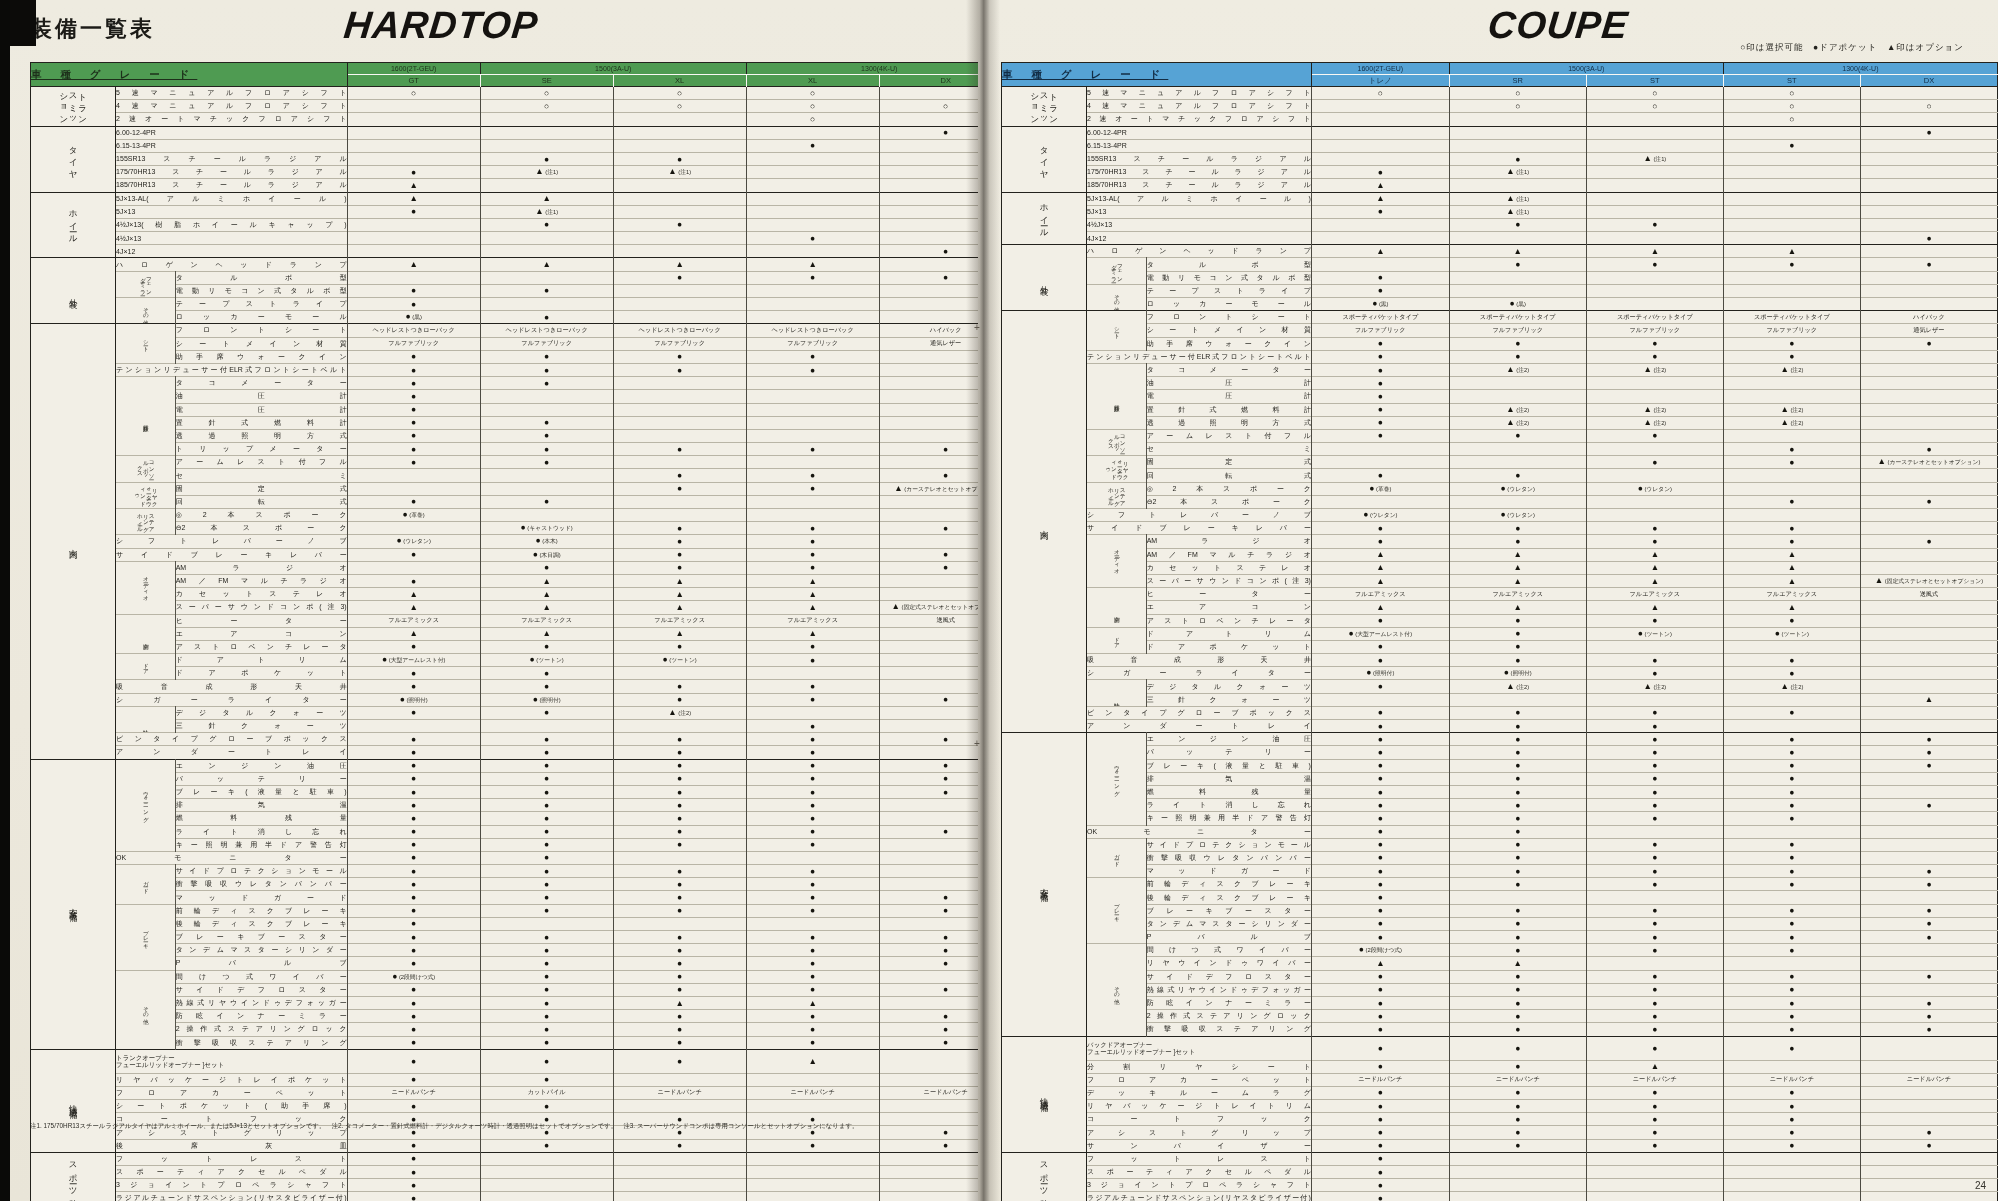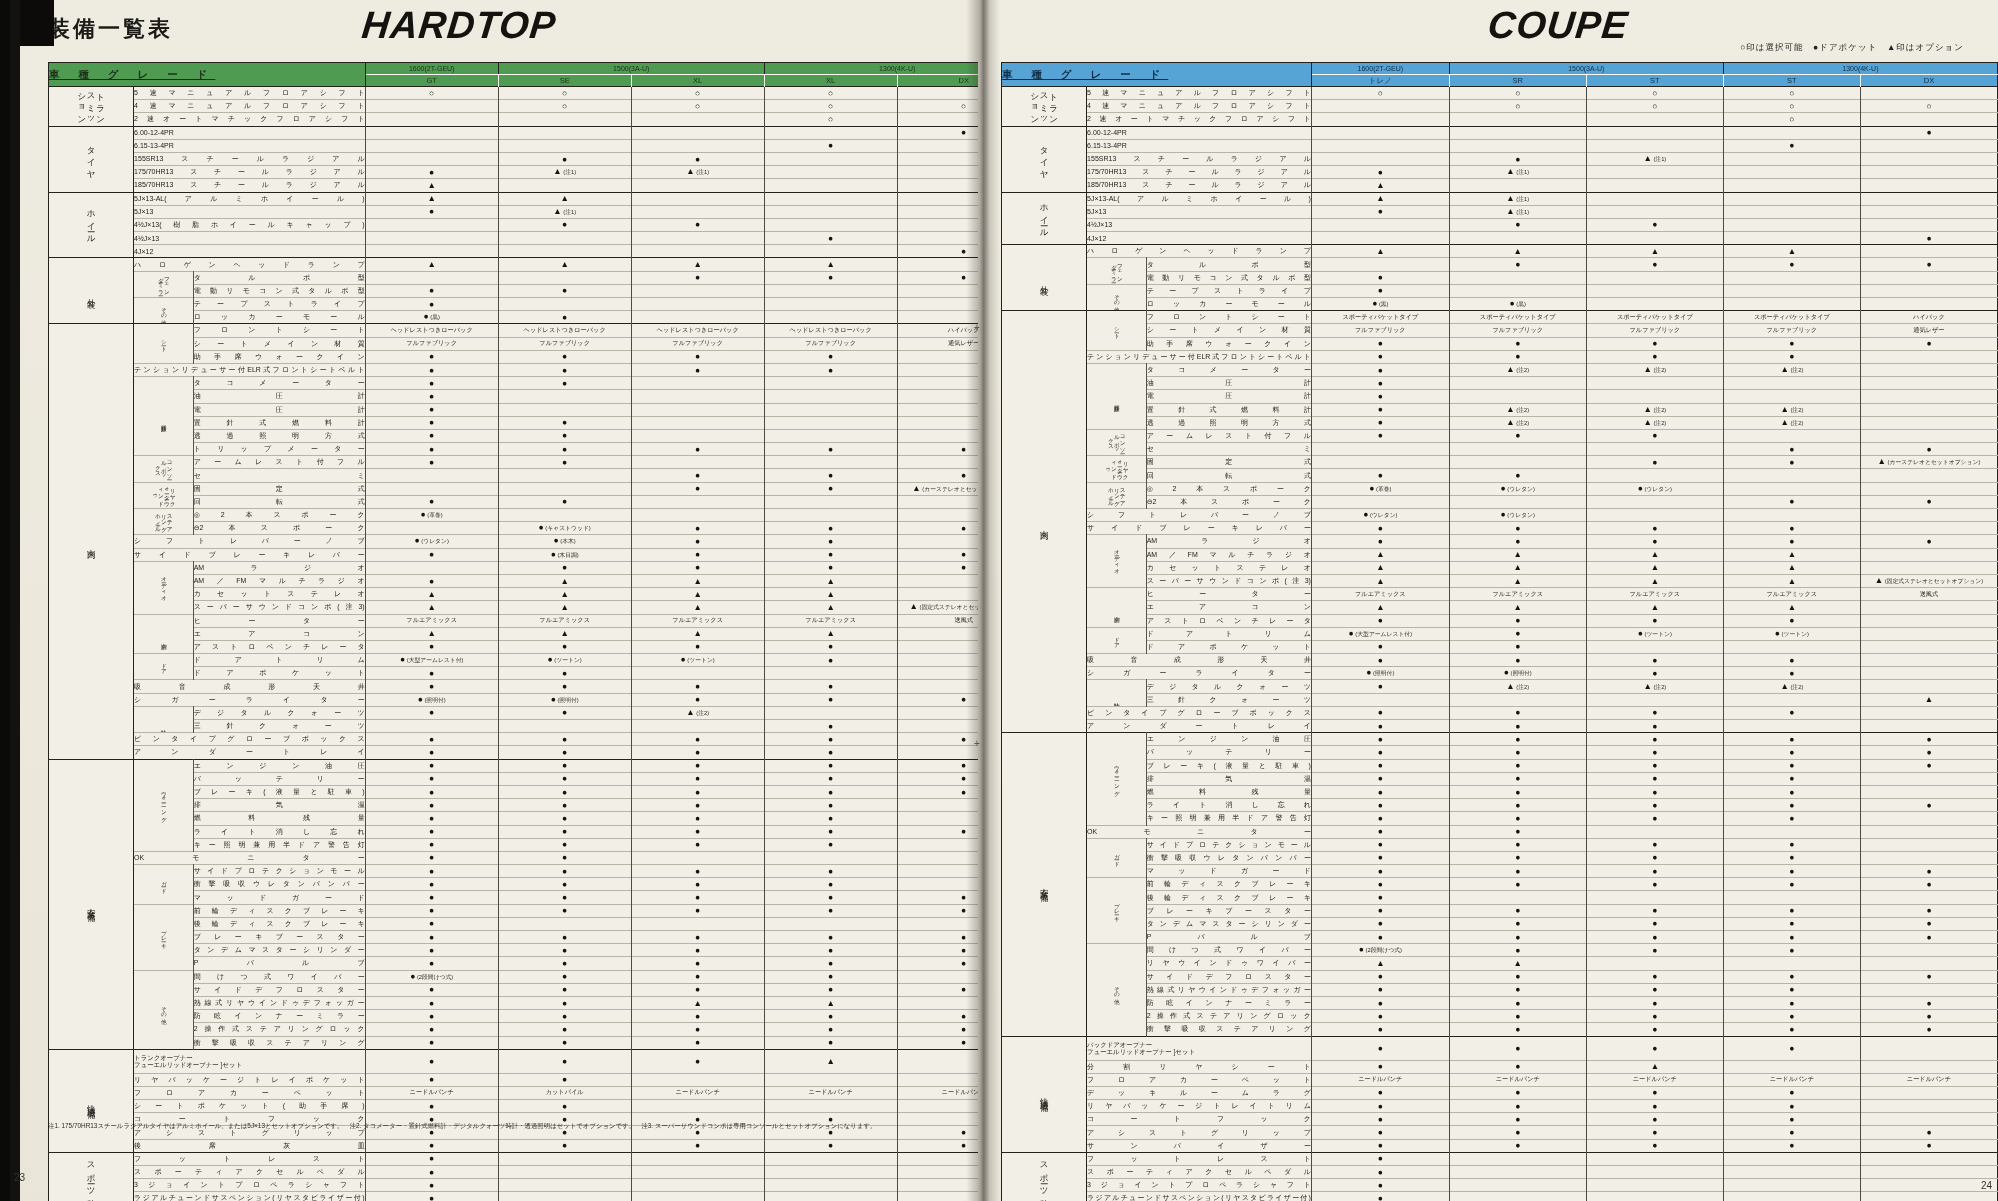--- a/index.html
+++ b/index.html
@@ -1,20 +1,20 @@
 <!DOCTYPE html>
 <html><head>
 <meta charset="utf-8">
 <style>
   html,body{margin:0;padding:0;}
   body{width:1998px;height:1201px;position:relative;background:#14120e;
        font-family:"Liberation Sans","DejaVu Sans",sans-serif;overflow:hidden;}
   .spread{position:absolute;inset:0;}
   .page{position:absolute;top:0;height:1201px;background:#edeadf;}
-  .page.left{left:20px;width:1096px;background:linear-gradient(180deg,#eeebe0 0%,#ece8dc 60%,#e9e5d8 100%);}
+  .page.left{left:2px;width:1096px;background:linear-gradient(180deg,#eeebe0 0%,#ece8dc 60%,#e9e5d8 100%);}
   .page.right{left:978px;width:1020px;background:linear-gradient(180deg,#efecE1 0%,#ece8dc 60%,#eae6d9 100%);}
   .edge-strip{position:absolute;left:0;top:0;width:10px;height:1201px;background:#0a0a08;}
   .corner-blot{position:absolute;left:0;top:0;width:34px;height:46px;background:#0c0b09;}
   .gutter{position:absolute;left:966px;top:0;width:34px;height:1201px;pointer-events:none;
           background:linear-gradient(90deg,rgba(0,0,0,0) 0%,rgba(40,32,24,.30) 40%,rgba(25,20,14,.55) 52%,rgba(40,32,24,.18) 70%,rgba(0,0,0,0) 100%);}
   .reg-mark{position:absolute;color:#6b665c;font-size:10px;}
 
   .booklet-title{position:absolute;left:28px;top:14px;font-size:22px;font-weight:bold;color:#1c1b17;letter-spacing:3px;}
   .display-title{position:absolute;top:4px;font-size:38px;font-weight:bold;font-style:italic;color:#151310;
                  letter-spacing:1px;transform:skewX(-6deg);}
@@ -1511,20 +1511,20 @@
               <td class="lbl" colspan="2">ラジアルチューンドサスペンション(リヤスタビライザー付)</td>
               <td class="val"><span class="sym">●</span></td>
               <td class="val"></td>
               <td class="val"></td>
               <td class="val"></td>
               <td class="val"></td>
             </tr>
           </tbody>
         </table>
       </div>
-    <div class="page-number" style="right:6px;top:1180px;margin-left:21px;">24</div>
+    <div class="page-number" style="right:12px;top:1180px;margin-left:21px;">24</div>
     <div class="reg-mark" style="left:-4px;top:322px;">+</div>
     <div class="reg-mark" style="left:-4px;top:738px;">+</div>
   </div>
 
   <div class="edge-strip"></div>
   <div class="gutter"></div>
 </div>
 
 </body></html>

